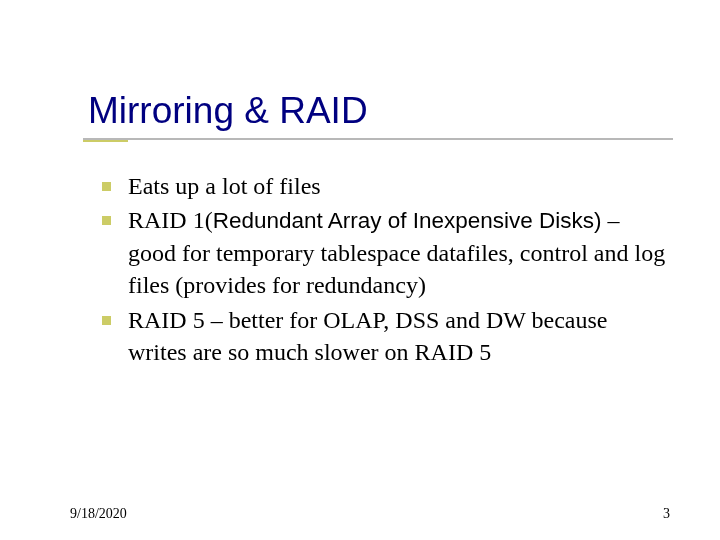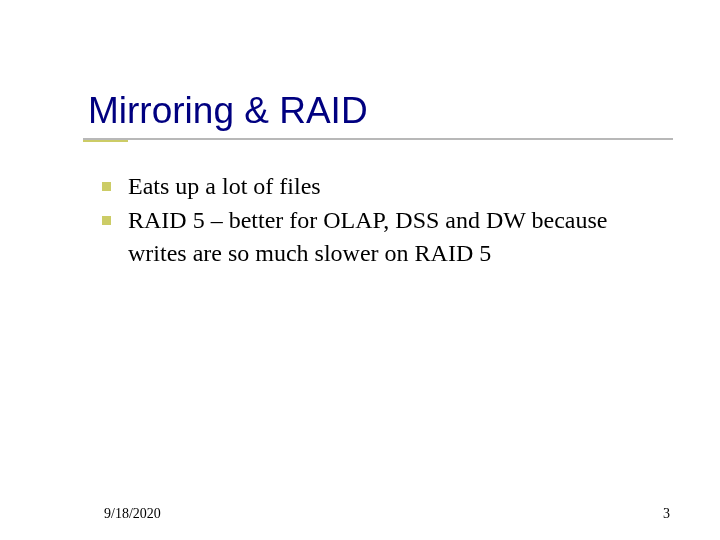--- a/index.html
+++ b/index.html
@@ -67,21 +67,21 @@
       height: 9px;
       background: #cccc66;
     }
     .sans {
       font-family: Verdana, Geneva, sans-serif;
       font-size: 22.5px;
     }
     .footer {
       position: absolute;
       bottom: 18px;
-      left: 104px;
+      left: 70px;
       right: 50px;
       display: flex;
       justify-content: space-between;
       align-items: flex-start;
       font-family: Georgia, 'Times New Roman', serif;
       font-size: 14px;
       color: #000000;
     }
     .footer-center {
       position: absolute;
@@ -100,20 +100,23 @@
   <div class="title-underline">
     <div class="line-grey"></div>
     <div class="line-yellow"></div>
   </div>
 
   <ul class="bullets">
     <li>
       <span>Eats up a lot of files</span><span class="sans"></span><span></span>
     </li>
     <li>
+      <span>RAID 1(</span><span class="sans">Redundant Array of Inexpensive Disks)</span><span> – good for temporary tablespace datafiles, control and log files (provides for redundancy)</span>
+    </li>
+    <li>
       <span>RAID 5 – better for OLAP, DSS and DW because writes are so much slower on RAID 5</span><span class="sans"></span><span></span>
     </li>
   </ul>
 
   <div class="footer">
     <span>9/18/2020</span>
     <span class="footer-right">3</span>
   </div>
 </div>
 

